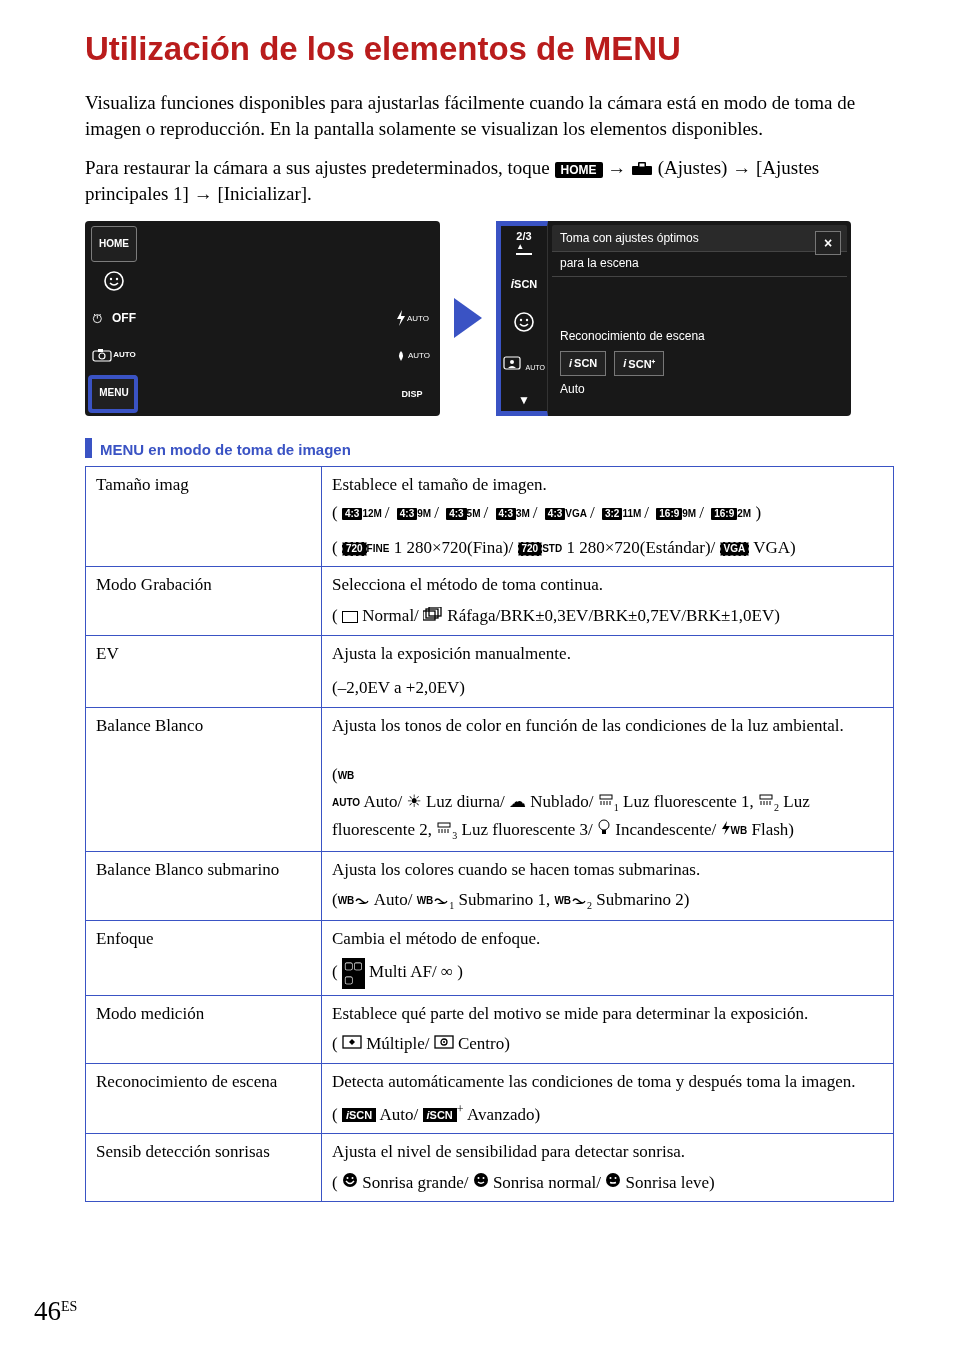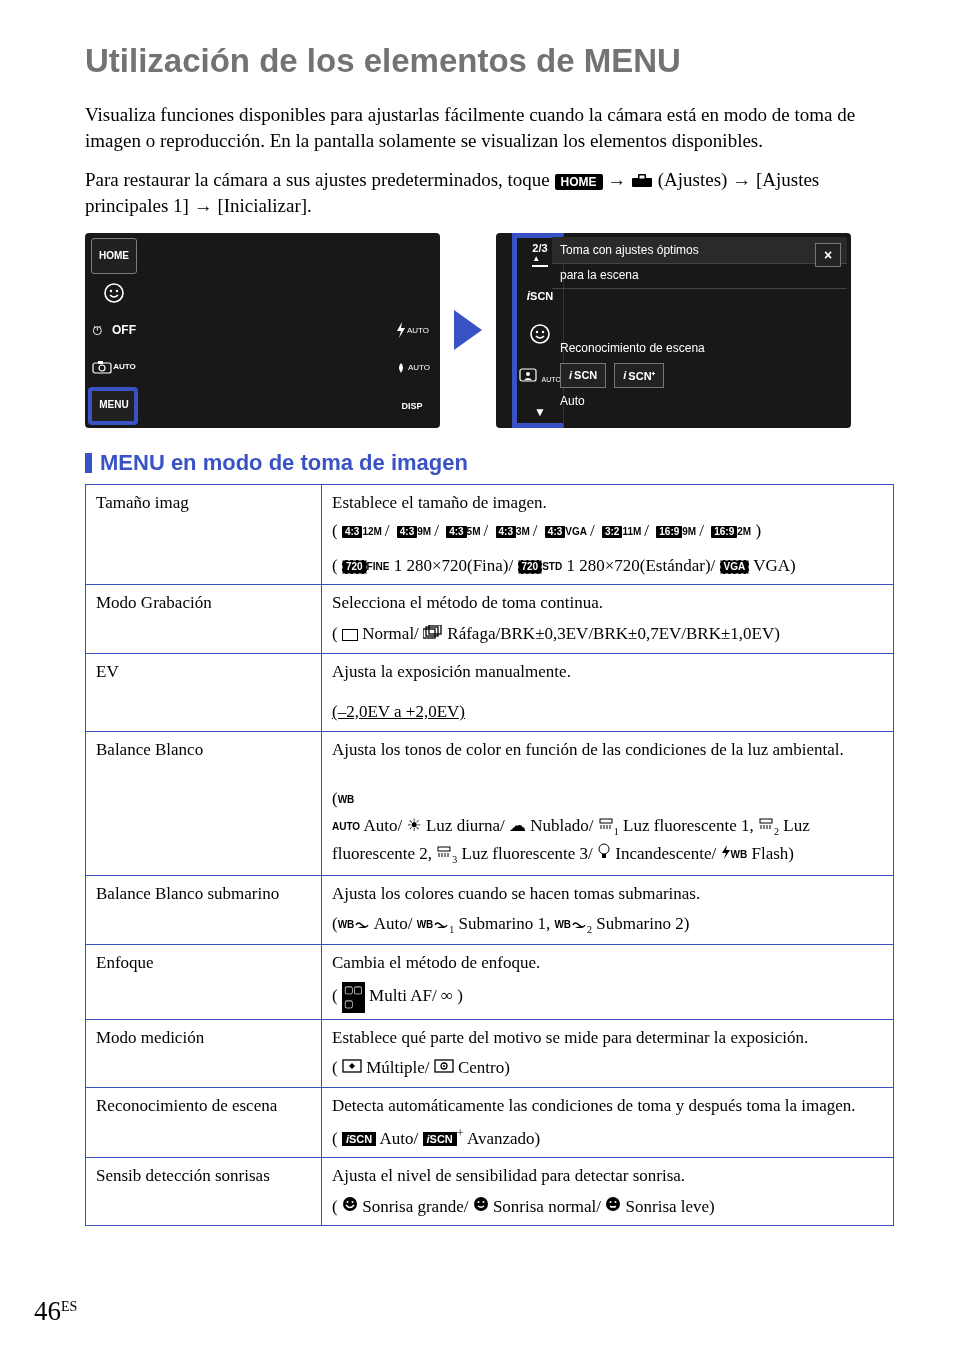--- a/index.html
+++ b/index.html
@@ -11,25 +11,25 @@
     width: 954px;
   }
   .page {
     padding: 30px 60px 30px 85px;
     box-sizing: border-box;
     width: 954px;
     position: relative;
     min-height: 1357px;
   }
   .title {
-    color: #737373;
+    color: #b91c1c;
     font-family: Arial, Helvetica, sans-serif;
     font-weight: bold;
     font-size: 33px;
-    margin: 12px 0 22px 0;
+    margin: 0 0 22px 0;
     line-height: 1.15;
   }
   .intro {
     font-size: 19px;
     line-height: 1.35;
     margin-bottom: 14px;
   }
   .arrow { font-family: Arial, sans-serif; }
   .home-badge {
     display:inline-block;
@@ -106,21 +106,21 @@
     box-sizing:border-box;
   }
   .big-arrow {
     width:0; height:0;
     border-left:28px solid #3a53c4;
     border-top:20px solid transparent;
     border-bottom:20px solid transparent;
   }
   .screen2-left {
     position:absolute;
-    left:16px; top:0; bottom:0;
+    left:0; top:0; bottom:0;
     width:52px;
     border-right:1px solid #333;
     border-left:5px solid #3a53c4;
     border-top:5px solid #3a53c4;
     border-bottom:5px solid #3a53c4;
     box-sizing:border-box;
     display:flex; flex-direction:column; justify-content:space-between; align-items:center;
     padding:4px 0;
   }
   .screen2-right {
@@ -142,21 +142,21 @@
   }
   .opt-btn {
     border:1px solid #777; background:#222;
     padding:4px 8px; font-size:11px; font-weight:bold;
     display:flex; align-items:center; gap:2px;
   }
   .sub-heading {
     color:#3a53c4;
     font-family: Arial, Helvetica, sans-serif;
     font-weight:bold;
-    font-size:22px;
+    font-size:15px;
     margin: 6px 0 8px 0;
   }
   .bar {
     display:inline-block;
     width:7px; height:20px;
     background:#3a53c4;
     margin-right:8px;
     vertical-align:-3px;
   }
   table.menu {
@@ -418,21 +418,21 @@
                 </svg></span>
           <span>Ráfaga/BRK±0,3EV/BRK±0,7EV/BRK±1,0EV)</span>
         </div>
       </td>
     </tr>
 
     <tr>
       <td class="elem">EV</td>
       <td>
         <div>Ajusta la exposición manualmente.</div>
-        <div style="margin-top:16px;text-decoration:underline;">(–2,0EV a +2,0EV)</div>
+        <div style="margin-top:10px;">(–2,0EV a +2,0EV)</div>
       </td>
     </tr>
 
 
     <tr>
       <td class="elem">Balance Blanco</td>
       <td>
         <div>Ajusta los tonos de color en función de las condiciones de la luz ambiental.</div>
         <div style="margin-top:22px; line-height:1.6;">
           (<span class="wb-label">WB<br>AUTO</span>

